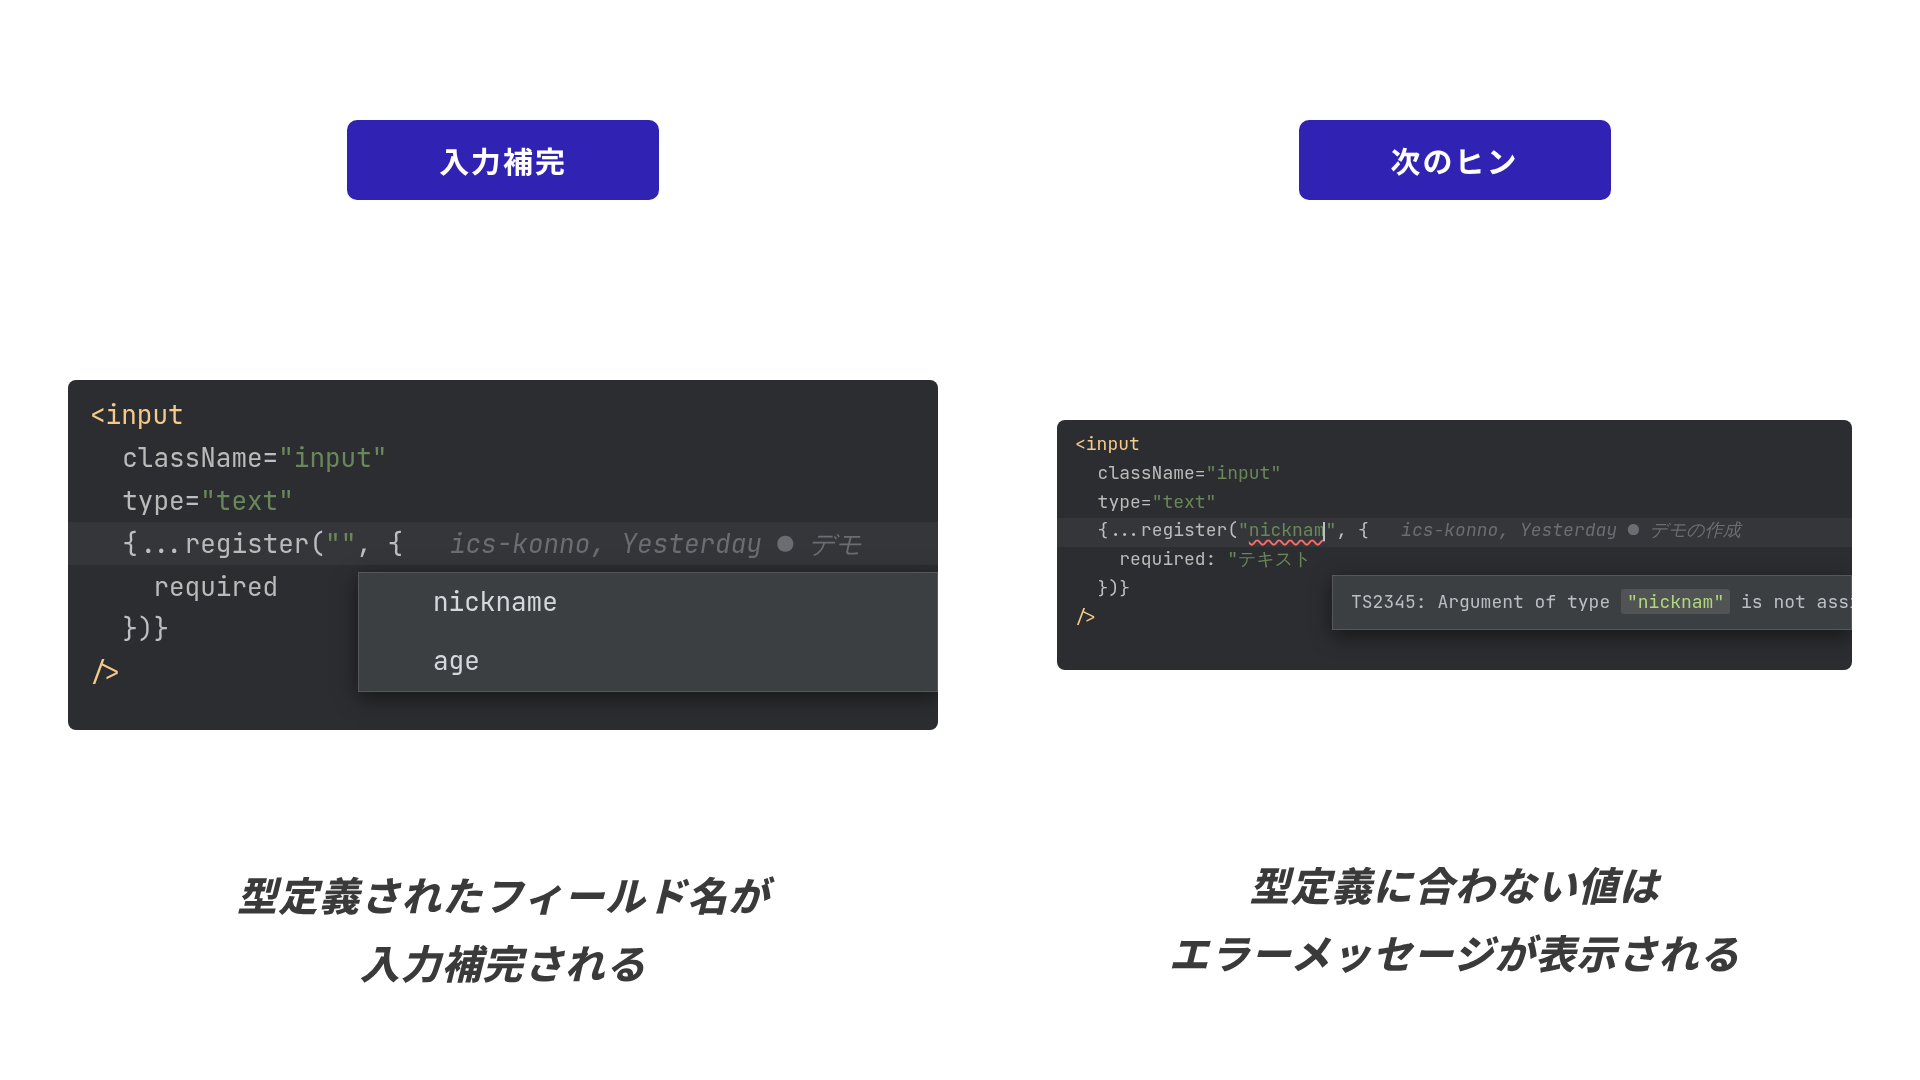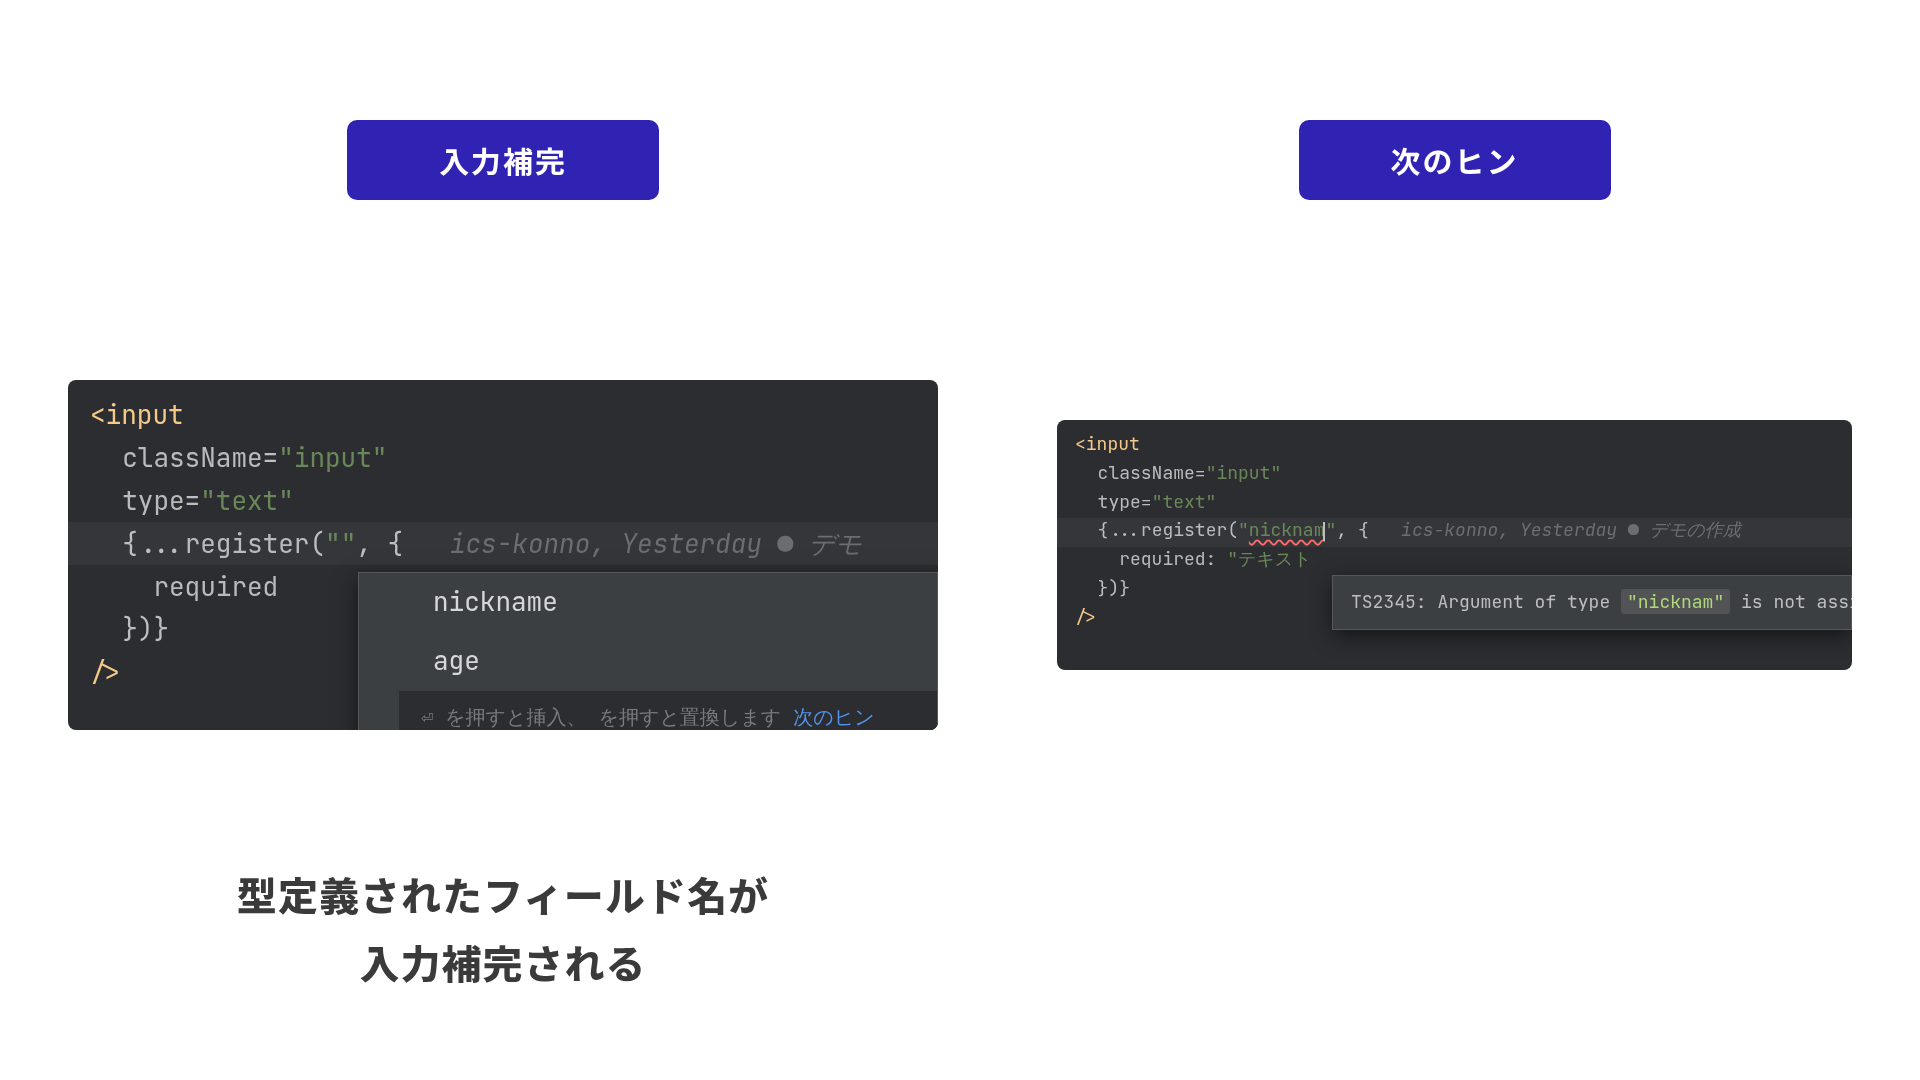--- a/index.html
+++ b/index.html
@@ -104,20 +104,21 @@
   }
   .popup-error .kbd { color: #7a7c80; font-size: 15px; }
   .caption {
     margin-top: 130px;
     font-size: 40px;
     font-weight: 800;
     color: #3a3a3a;
     text-align: center;
     line-height: 1.7;
     letter-spacing: 1px;
+    font-style: italic;
   }
   .editor.right + .caption { margin-top: 180px; }
   .cursor-bar { display:inline-block; width:2px; height:1.1em; background:#bcbec4; vertical-align: text-bottom; margin-left:-1px; }
   .dot-sep { color:#6b6d72; }
 </style>
 </head>
 <body>
 
 <div class="wrap">
 
@@ -130,21 +131,20 @@
       <div class="code-line">  <span class="guide"></span><span class="c-attr2">className</span><span class="c-eq">=</span><span class="c-str">"input"</span></div>
       <div class="code-line">  <span class="guide"></span><span class="c-attr2">type</span><span class="c-eq">=</span><span class="c-str">"text"</span></div>
       <div class="code-line">  <span class="guide"></span><span class="c-brc">{</span><span class="c-dots">...</span><span class="c-attr2">register</span><span class="c-brc">(</span><span class="c-str">""</span><span class="c-brc">, {</span><span>   </span><span class="c-blame"><span>ics-konno, Yesterday</span><span class="dot-sep"> ● </span><span>デモ</span></span></div>
       <div class="code-line">    <span class="guide"></span><span class="c-attr2">required</span></div>
       <div class="code-line">  <span class="guide"></span><span class="c-brc">})}</span></div>
       <div class="code-line"><span class="c-lt">/&gt;</span></div>
 
       <div class="popup-complete" style="left:290px; top:192px; width:580px;">
         <div class="item">nickname</div>
         <div class="item">age</div>
-        <div class="hint"><span>⏎ </span><span>を押すと挿入、   を押すと置換します</span> <span class="link">次のヒン</span></div>
       </div>
     </div>
 
     <div class="caption">
       <div>型定義されたフィールド名が</div>
       <div>入力補完される</div>
     </div>
   </div>
 
   <div class="col">
@@ -160,14 +160,18 @@
       <div class="code-line">  <span class="guide"></span><span class="c-brc">})}</span></div>
       <div class="code-line"><span class="c-lt">/&gt;</span></div>
 
       <div class="popup-error" style="right:0; top:155px; width:520px;">
         <div class="msg">
           <span>TS2345:</span><span> Argument of type </span><span class="code-chip">"nicknam"</span><span> is not assi</span>
         </div>
       </div>
     </div>
 
+    <div class="caption">
+      <div>型定義に合わない値は</div>
+      <div>エラーメッセージが表示される</div>
+    </div>
   </div>
 </div>
 
 </body></html>

